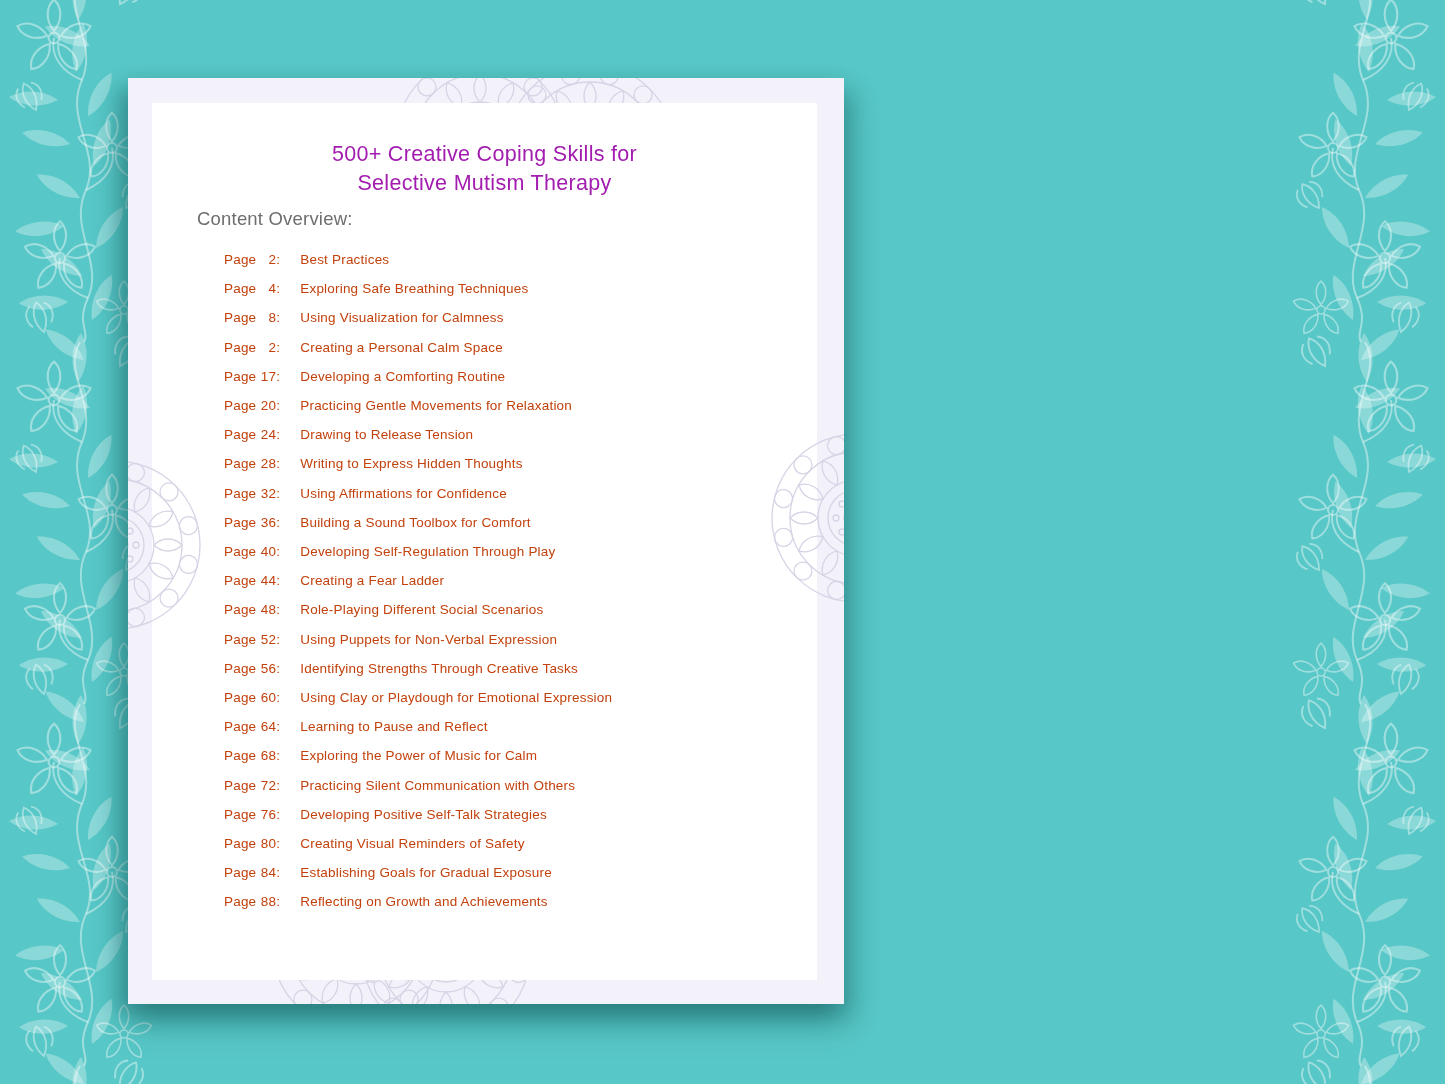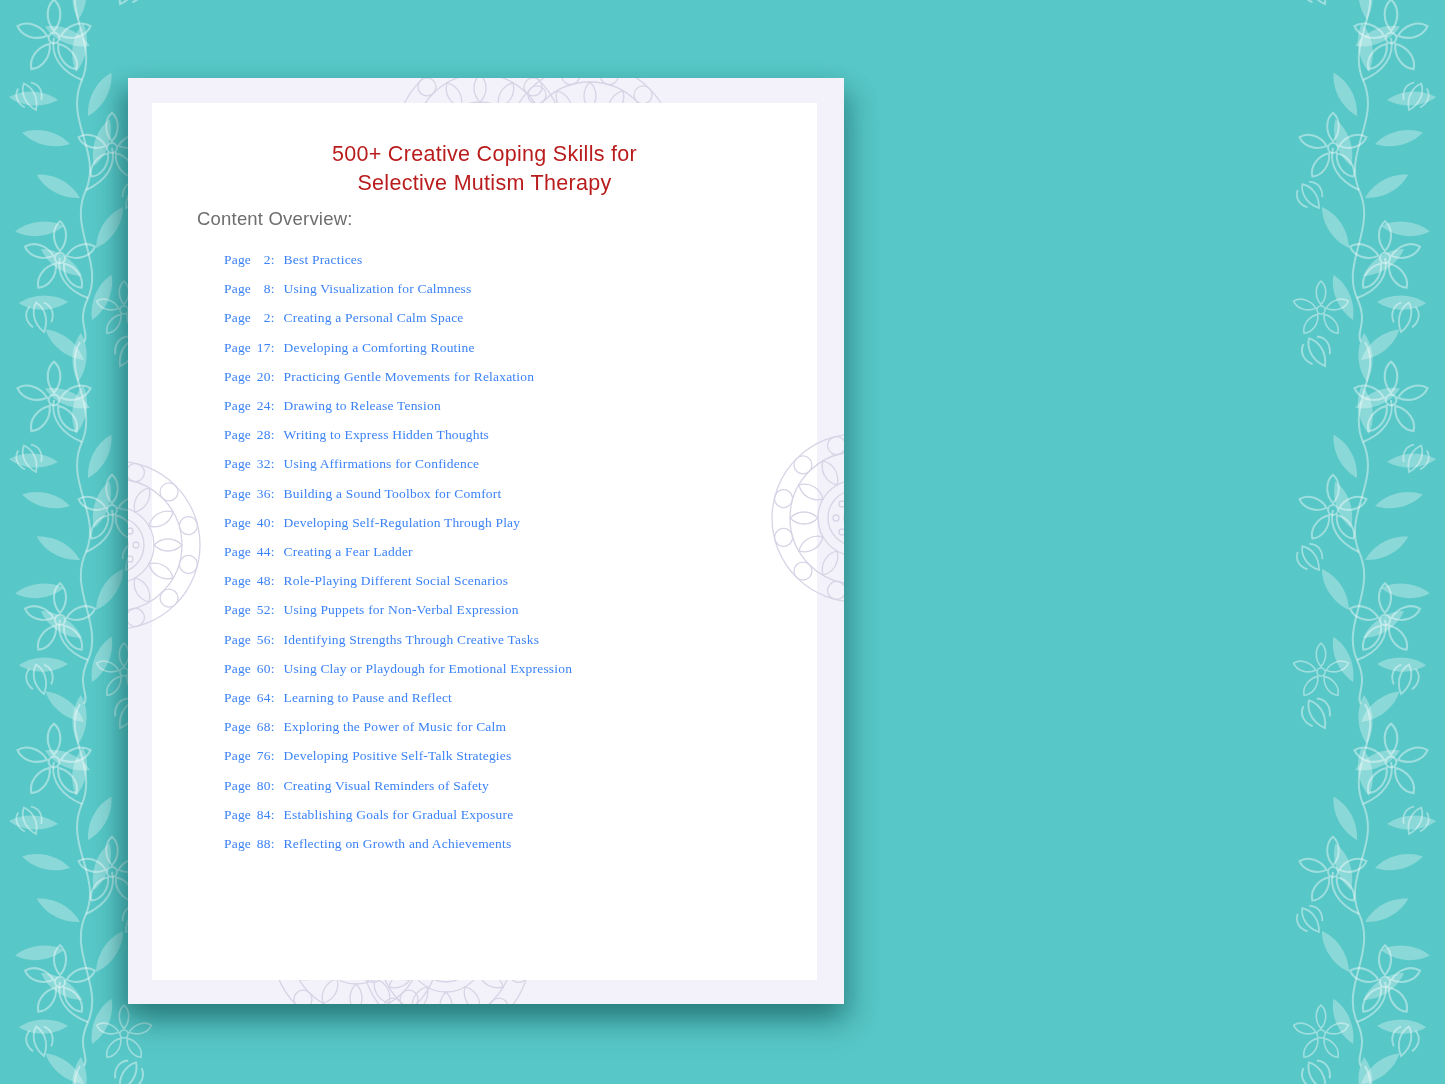--- a/index.html
+++ b/index.html
@@ -19,29 +19,29 @@
     background:#F3F1FA;overflow:hidden;
     box-shadow:-10px 10px 20px rgba(22,95,95,.40),
                10px 14px 22px rgba(22,95,95,.30),
                0 20px 32px rgba(22,95,95,.28);
   }
   .mandalas{position:absolute;left:0;top:0;width:716px;height:926px;pointer-events:none;}
   .page{position:absolute;left:24px;top:25px;width:665px;height:877px;background:#FFFFFF;}
 
   .doc-title{
     margin:37px 0 0;text-align:center;
-    font-size:21.5px;line-height:29px;color:#b91c1c;
+    font-size:21.5px;line-height:29px;color:#a21caf;
     letter-spacing:.3px;white-space:pre-line;
   }
   .overview{margin:10px 0 0 45px;font-size:18.5px;color:#6E6E6E;letter-spacing:.2px;}
-  .toc{margin:15px 0 0 72px;font-size:13.5px;color:#3b82f6;letter-spacing:.2px;font-family:Liberation Serif, serif;}
+  .toc{margin:15px 0 0 72px;font-size:13.5px;color:#c2410c;letter-spacing:.2px;}
   .toc-item{line-height:29.2px;display:flex;}
   .toc-page{white-space:pre;}
   .toc-num{display:inline-block;min-width:16px;text-align:right;}
-  .toc-entry-title{margin-left:9px;white-space:pre;}
+  .toc-entry-title{margin-left:20px;white-space:pre;}
 
   
   .marketing{
     position:absolute;left:897px;top:112px;width:480px;
     color:#FFFFFF;font-size:39px;line-height:48px;font-weight:300;
     letter-spacing:.4px;
   }
   .marketing p{margin:0 0 44px;white-space:pre-line;}
 </style>
 </head>
@@ -165,20 +165,24 @@
   <div class="page">
     <div class="doc-title">500+ Creative Coping Skills for
 Selective Mutism Therapy</div>
     <div class="overview">Content Overview:</div>
     <div class="toc">
       <div class="toc-item">
           <span class="toc-page">Page <span class="toc-num">2</span>:</span>
           <span class="toc-entry-title">Best Practices</span>
         </div>
         <div class="toc-item">
+          <span class="toc-page">Page <span class="toc-num">4</span>:</span>
+          <span class="toc-entry-title">Exploring Safe Breathing Techniques</span>
+        </div>
+        <div class="toc-item">
           <span class="toc-page">Page <span class="toc-num">8</span>:</span>
           <span class="toc-entry-title">Using Visualization for Calmness</span>
         </div>
         <div class="toc-item">
           <span class="toc-page">Page <span class="toc-num">2</span>:</span>
           <span class="toc-entry-title">Creating a Personal Calm Space</span>
         </div>
         <div class="toc-item">
           <span class="toc-page">Page <span class="toc-num">17</span>:</span>
           <span class="toc-entry-title">Developing a Comforting Routine</span>
@@ -227,20 +231,24 @@
           <span class="toc-page">Page <span class="toc-num">60</span>:</span>
           <span class="toc-entry-title">Using Clay or Playdough for Emotional Expression</span>
         </div>
         <div class="toc-item">
           <span class="toc-page">Page <span class="toc-num">64</span>:</span>
           <span class="toc-entry-title">Learning to Pause and Reflect</span>
         </div>
         <div class="toc-item">
           <span class="toc-page">Page <span class="toc-num">68</span>:</span>
           <span class="toc-entry-title">Exploring the Power of Music for Calm</span>
+        </div>
+        <div class="toc-item">
+          <span class="toc-page">Page <span class="toc-num">72</span>:</span>
+          <span class="toc-entry-title">Practicing Silent Communication with Others</span>
         </div>
         <div class="toc-item">
           <span class="toc-page">Page <span class="toc-num">76</span>:</span>
           <span class="toc-entry-title">Developing Positive Self-Talk Strategies</span>
         </div>
         <div class="toc-item">
           <span class="toc-page">Page <span class="toc-num">80</span>:</span>
           <span class="toc-entry-title">Creating Visual Reminders of Safety</span>
         </div>
         <div class="toc-item">

